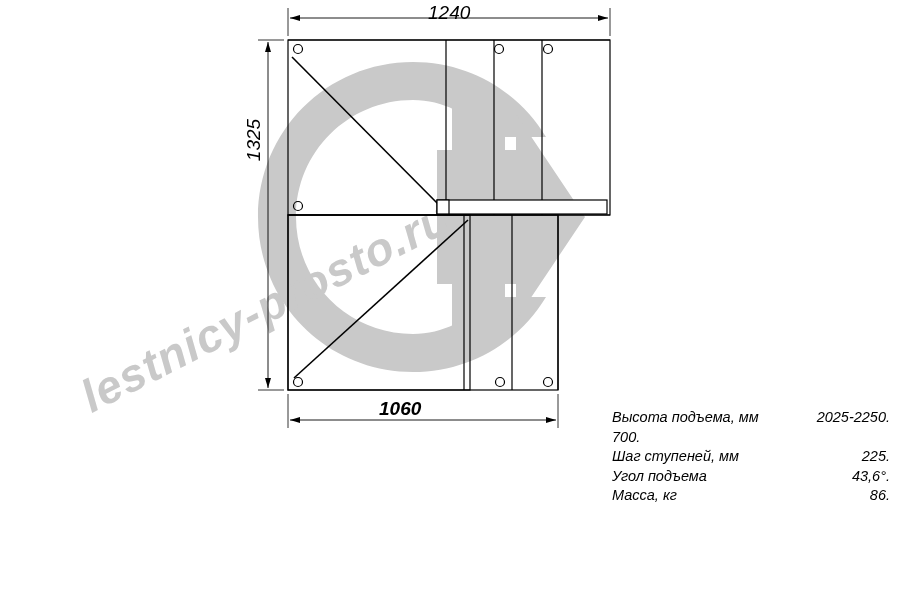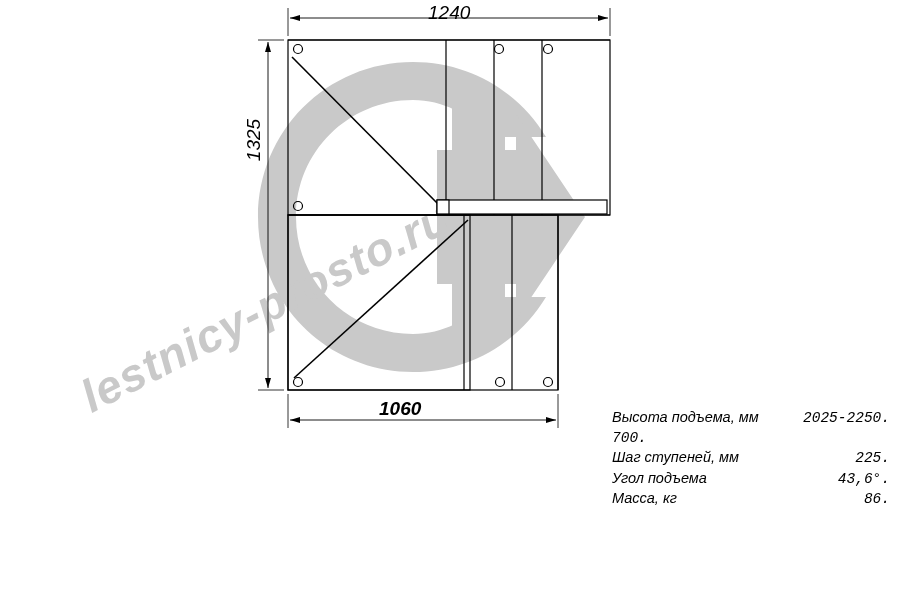--- a/index.html
+++ b/index.html
@@ -58,21 +58,21 @@
     justify-content: space-between;
     align-items: baseline;
     font-family: "Liberation Sans", sans-serif;
     font-size: 14.5px;
     font-style: italic;
     color: #000000;
     line-height: 19.5px;
     white-space: nowrap;
   }
   .spec-label { text-align: left; }
-  .spec-value { text-align: center; font-family: Liberation Mono, monospace; }
+  .spec-value { text-align: center; }
   #watermark {
     position: absolute;
     left: 0;
     top: 0;
     width: 900px;
     height: 600px;
     pointer-events: none;
   }
   .wm-text {
     position: absolute;

